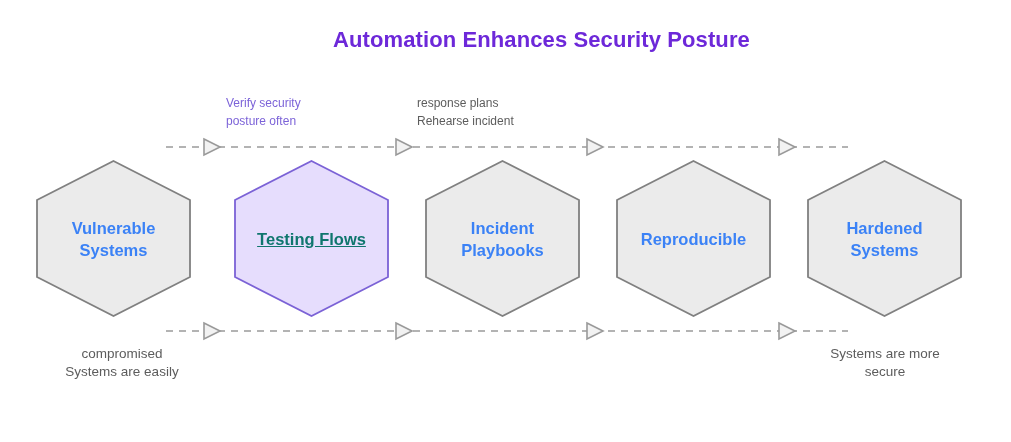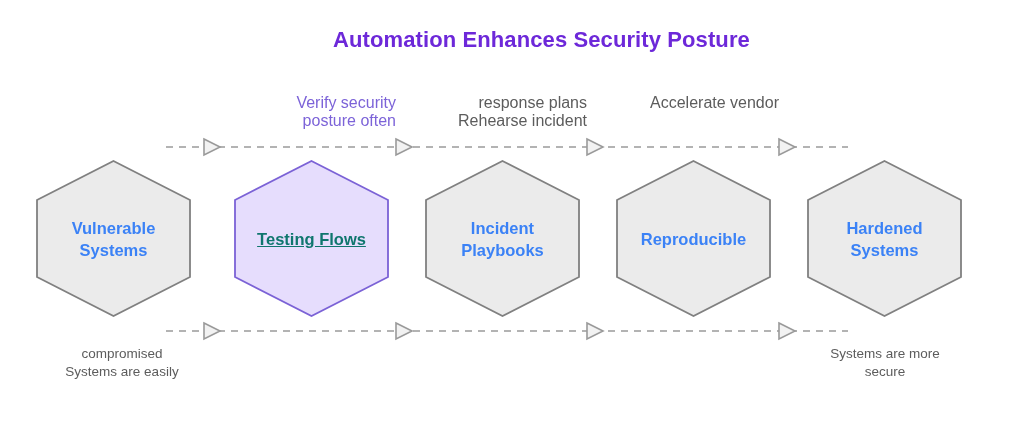--- a/index.html
+++ b/index.html
@@ -35,22 +35,22 @@
     top: 0;
     left: 0;
     width: 1011px;
     height: 442px;
     pointer-events: none;
   }
 
   
   .top-caption {
     position: absolute;
-    text-align: right;
-    font-size: 16px;
+    text-align: left;
+    font-size: 12px;
     line-height: 18px;
     color: #5c5c5c;
     width: 170px;
   }
   .top-caption.accent { color: #7c63d8; }
 
   #top-caption-1 { left: 226px; top: 94px; }
   #top-caption-2 { left: 417px; top: 94px; }
   #top-caption-3 { left: 609px; top: 94px; }
 
@@ -126,21 +126,20 @@
   <div>Verify security</div>
   <div>posture often</div>
 </div>
 
 <div class="top-caption" id="top-caption-2">
   <div>response plans</div>
   <div>Rehearse incident</div>
 </div>
 
 <div class="top-caption" id="top-caption-3">
-  <div>Accelerate vendor</div>
 </div>
 
 <div class="hex-node" id="hex-node-0">
   <svg viewBox="0 0 157 157" xmlns="http://www.w3.org/2000/svg">
     <polygon points="78.5,1 155,40 155,117 78.5,156 2,117 2,40" fill="#ebebeb" stroke="#808080" stroke-width="1.8" stroke-linejoin="miter"></polygon>
   </svg>
   <div class="hex-label">
     <span>Vulnerable</span>
     <span>Systems</span>
   </div>

